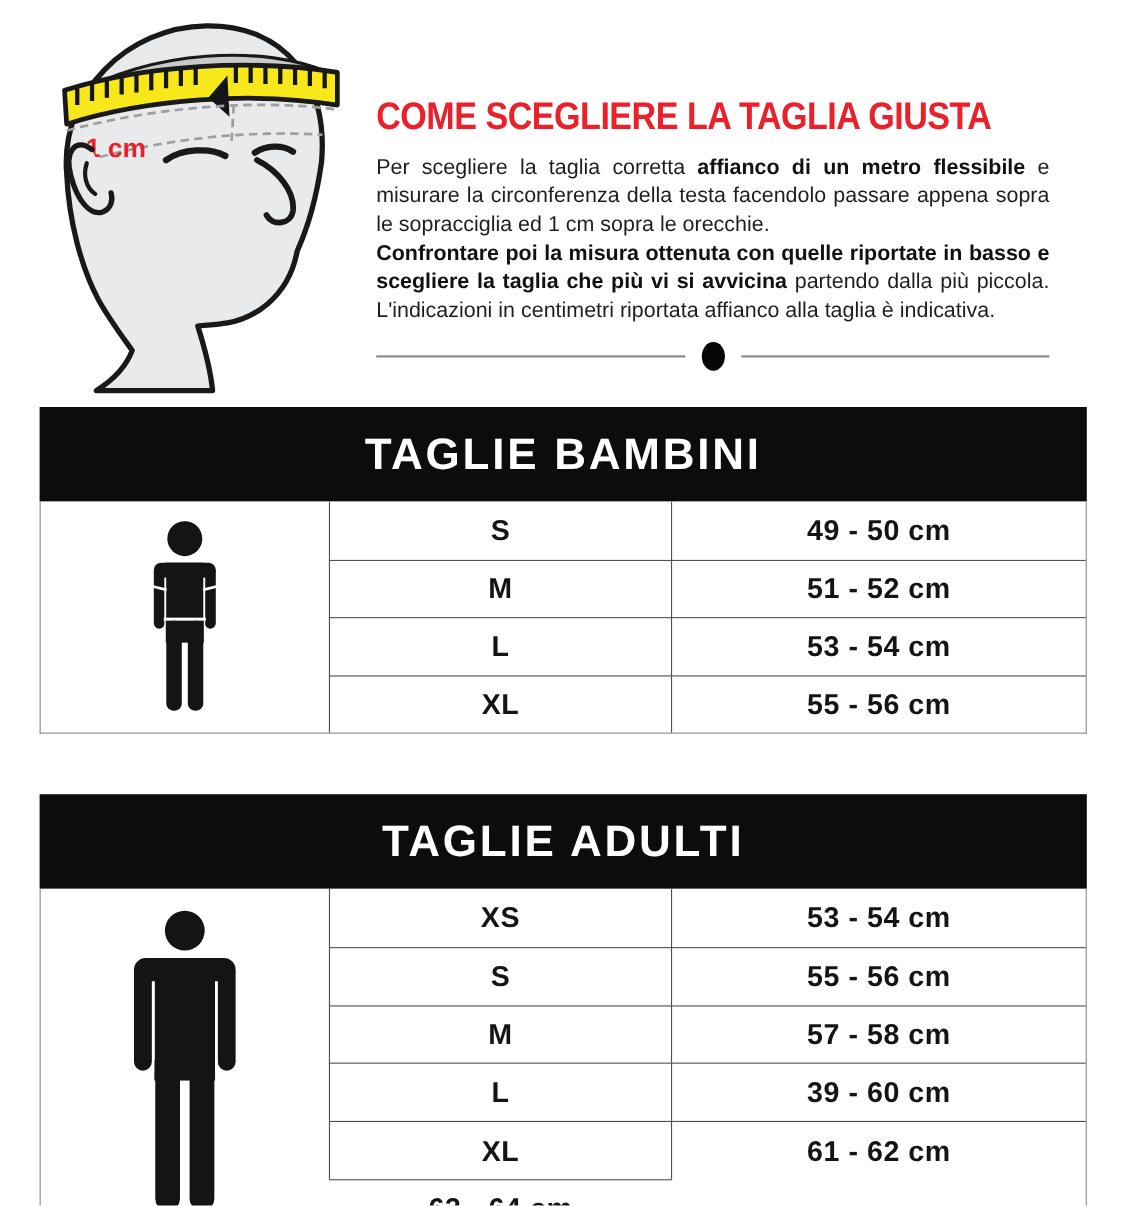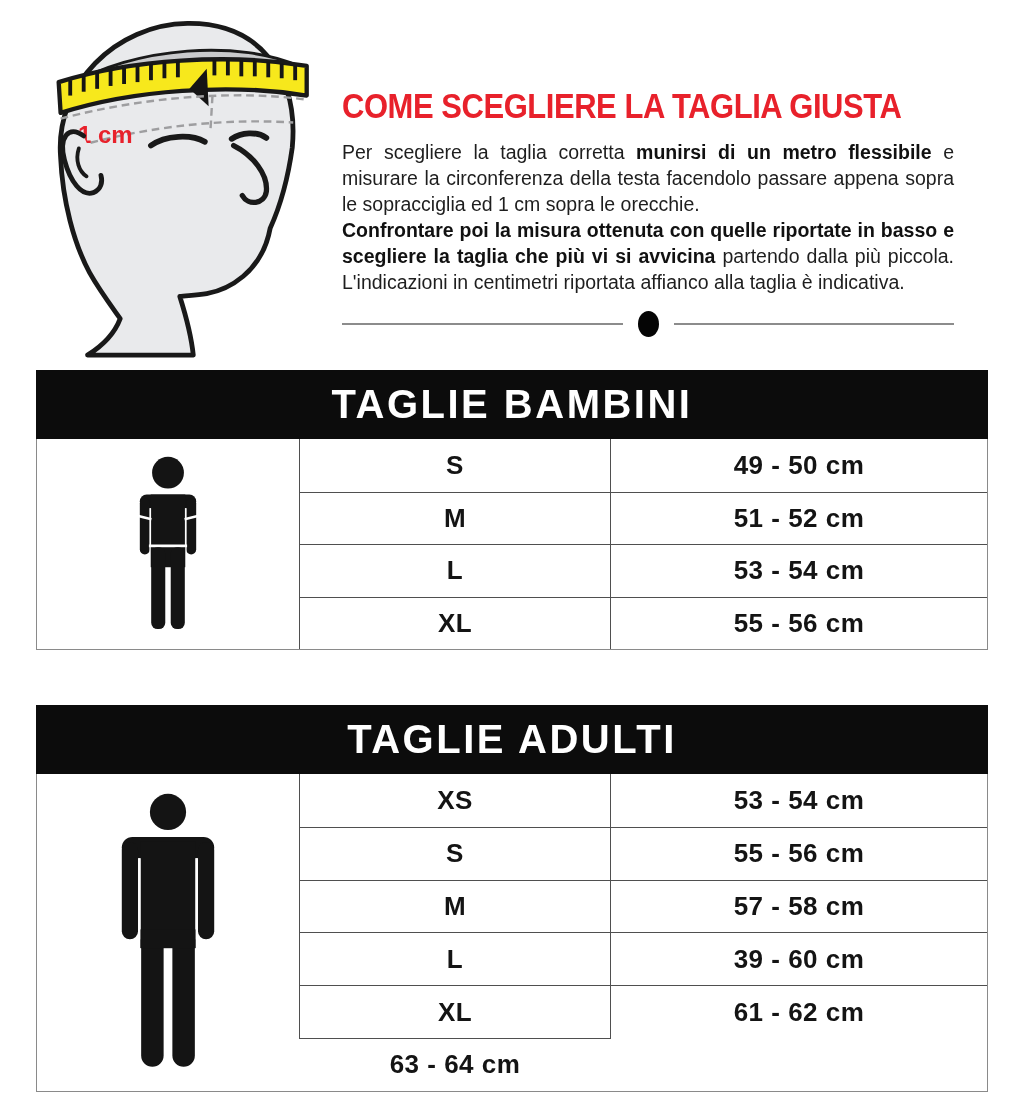--- a/index.html
+++ b/index.html
@@ -21,21 +21,21 @@
     margin-top:16px;font-size:19.5px;line-height:26px;text-align:justify;
     color:#1e1e1e;
   }
   .intro .para b{font-weight:700;color:#111;}
   .divider{display:flex;align-items:center;margin-top:16px;height:26px;}
   .divider .line{flex:1;height:1.5px;background:#8c8c8c;}
   .divider .dot{width:21px;height:26px;background:#050505;border-radius:50%;margin:0 15px;}
   
   .tables{margin:0 36px;}
   .size-table .table-header{
-    height:69px;background:#0c0c0c;color:#ffffff;
+    height:86px;background:#0c0c0c;color:#ffffff;
     display:flex;align-items:center;justify-content:center;
     font-size:40px;font-weight:700;letter-spacing:2.5px;
   }
   .size-table .table-body{
     display:grid;grid-template-columns:262px 312px 1fr;
     border:1.6px solid #8a8a8a;border-top:none;background:#fff;
   }
   .size-table.bambini .table-body{grid-auto-rows:52.5px;}
   .size-table.adulti  .table-body{grid-auto-rows:52.8px;}
   .icon-cell{display:flex;align-items:center;justify-content:center;}
@@ -107,21 +107,21 @@
         <path d="M214,133 C224,126 240,125 250,132"></path>
       </g>
 
       <path d="M216,140 C236,150 252,170 250,188 C248,201 231,203 225,192" fill="none" stroke="#191919" stroke-width="5.5" stroke-linecap="round"></path>
     </svg>
   </div>
 
   <div class="intro">
     <h1 style="color:#e8212b;">COME SCEGLIERE LA TAGLIA GIUSTA</h1>
     <div class="para">
-      <span>Per scegliere la taglia corretta </span><b>munirsi di un metro flessibile</b><span> e misurare la circonferenza della testa facendolo passare appena sopra le sopracciglia ed 1 cm sopra le orecchie.</span><br>
+      <span>Per scegliere la taglia corretta </span><b>affianco di un metro flessibile</b><span> e misurare la circonferenza della testa facendolo passare appena sopra le sopracciglia ed 1 cm sopra le orecchie.</span><br>
       <b>Confrontare poi la misura ottenuta con quelle riportate in basso e scegliere la taglia che più vi si avvicina</b><span> partendo dalla più piccola. L'indicazioni in centimetri riportata affianco alla taglia è indicativa.</span>
     </div>
     <div class="divider">
       <div class="line"></div>
       <div class="dot"></div>
       <div class="line"></div>
     </div>
   </div>
 </div>
 

